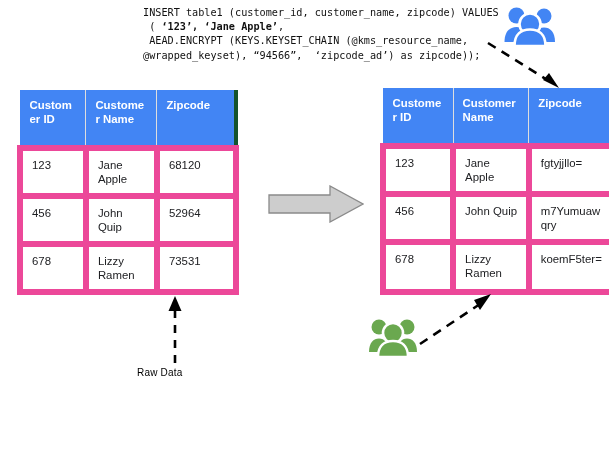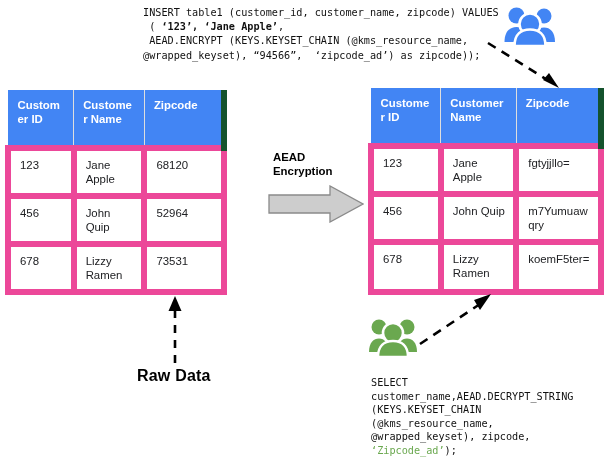--- a/index.html
+++ b/index.html
@@ -33,20 +33,21 @@
     line-height:13.6px;
   }
   #select-sql .green{color:#6aa84f;}
 
   
   .tbl{
     position:absolute;
     border-collapse:collapse;
     table-layout:fixed;
     background:#fff;
+    margin-left:12px;
   }
   .tbl td,.tbl th{
     border:6px solid #ec4899;
     padding:7px 8px 7px 9px;
     font-size:11.4px;
     line-height:14px;
     text-align:left;
     vertical-align:top;
     font-weight:normal;
     color:#202124;
@@ -54,21 +55,21 @@
   }
   .tbl thead th{
     background:#4285f4;
     color:#ffffff;
     font-weight:bold;
     border:1px solid #4285f4;
     border-right:1px solid #dedede;
     height:40px;
     vertical-align:top;
   }
-  .tbl thead th:last-child{border-right:6px solid #14532d;}
+  .tbl thead th:last-child{border-right:4px solid #14532d;}
 
   #table-left{left:5px;  top:90px; width:222px;}
   #table-right{left:368px;top:88px; width:236px;}
 
   #table-left tbody tr{height:37px;}
   #table-right tbody tr{height:37px;}
   #table-left tbody tr:first-child{height:46px;}
   #table-right tbody tr:first-child{height:37px;}
   #table-left  tbody tr:last-child{height:47px;}
   #table-right tbody tr:last-child{height:50px;}
@@ -95,22 +96,22 @@
 
   
   .arrow-svg{position:absolute;}
   #arrow-topright{left:485px; top:40px; width:80px; height:52px;}
   #arrow-raw{left:155px; top:295px; width:40px; height:70px;}
   #arrow-select{left:418px; top:288px; width:82px; height:58px;}
 
   #raw-data-label{
     position:absolute;
     left:137px; top:367px;
-    font-size:16px;
-    font-weight:bold;
+    font-size:10px;
+    font-weight:normal;
     color:#000;
     letter-spacing:0.2px;
   }
 
   
   .people{position:absolute;}
   #people-blue{left:503px; top:2px;  width:52px; height:44px;}
   #people-green{left:369px; top:313px;width:48px; height:44px;}
 </style>
 </head>
@@ -157,21 +158,20 @@
         <td>52964</td>
       </tr>
       <tr>
         <td>678</td>
         <td>Lizzy Ramen</td>
         <td>73531</td>
       </tr>
     </tbody>
   </table>
 
-  <div id="aead-label"><span>AEAD</span><br><span>Encryption</span></div>
 
   <svg id="encrypt-arrow" viewBox="0 0 96 38">
     <polygon points="1,10 62,10 62,1 95,19 62,37 62,28 1,28" fill="#cdcdcd" stroke="#8a8a8a" stroke-width="1.3" stroke-linejoin="miter"></polygon>
   </svg>
 
   <table class="tbl" id="table-right">
     <thead>
       <tr>
         <th class="c-id">Customer ID</th>
         <th class="c-nm">Customer Name</th>
@@ -210,20 +210,14 @@
     <path d="M28 39 C28 29.5 32.6 25.5 38 25.5 C43.4 25.5 48 29.5 48 39 Z" fill="#6aa84f"></path>
     <circle cx="24" cy="20" r="10" fill="#6aa84f" stroke="#ffffff" stroke-width="2.6"></circle>
     <path d="M9 44 C9 32.5 15.8 28 24 28 C32.2 28 39 32.5 39 44 Z" fill="#6aa84f" stroke="#ffffff" stroke-width="2.6"></path>
   </svg>
 
   <svg class="arrow-svg" id="arrow-select" viewBox="0 0 82 58">
     <line x1="2" y1="56" x2="62" y2="16" stroke="#000" stroke-width="2.6" stroke-dasharray="9,7"></line>
     <polygon points="73,6 56,12 62,22" fill="#000"></polygon>
   </svg>
 
-  <div class="sql" id="select-sql"><span>SELECT</span>
-<span>customer_name,AEAD.DECRYPT_STRING</span>
-<span>(KEYS.KEYSET_CHAIN</span>
-<span>(@kms_resource_name,</span>
-<span>@wrapped_keyset), zipcode,</span>
-<span class="green">‘Zipcode_ad’</span><span>);</span></div>
 
 </div>
 
 </body></html>

